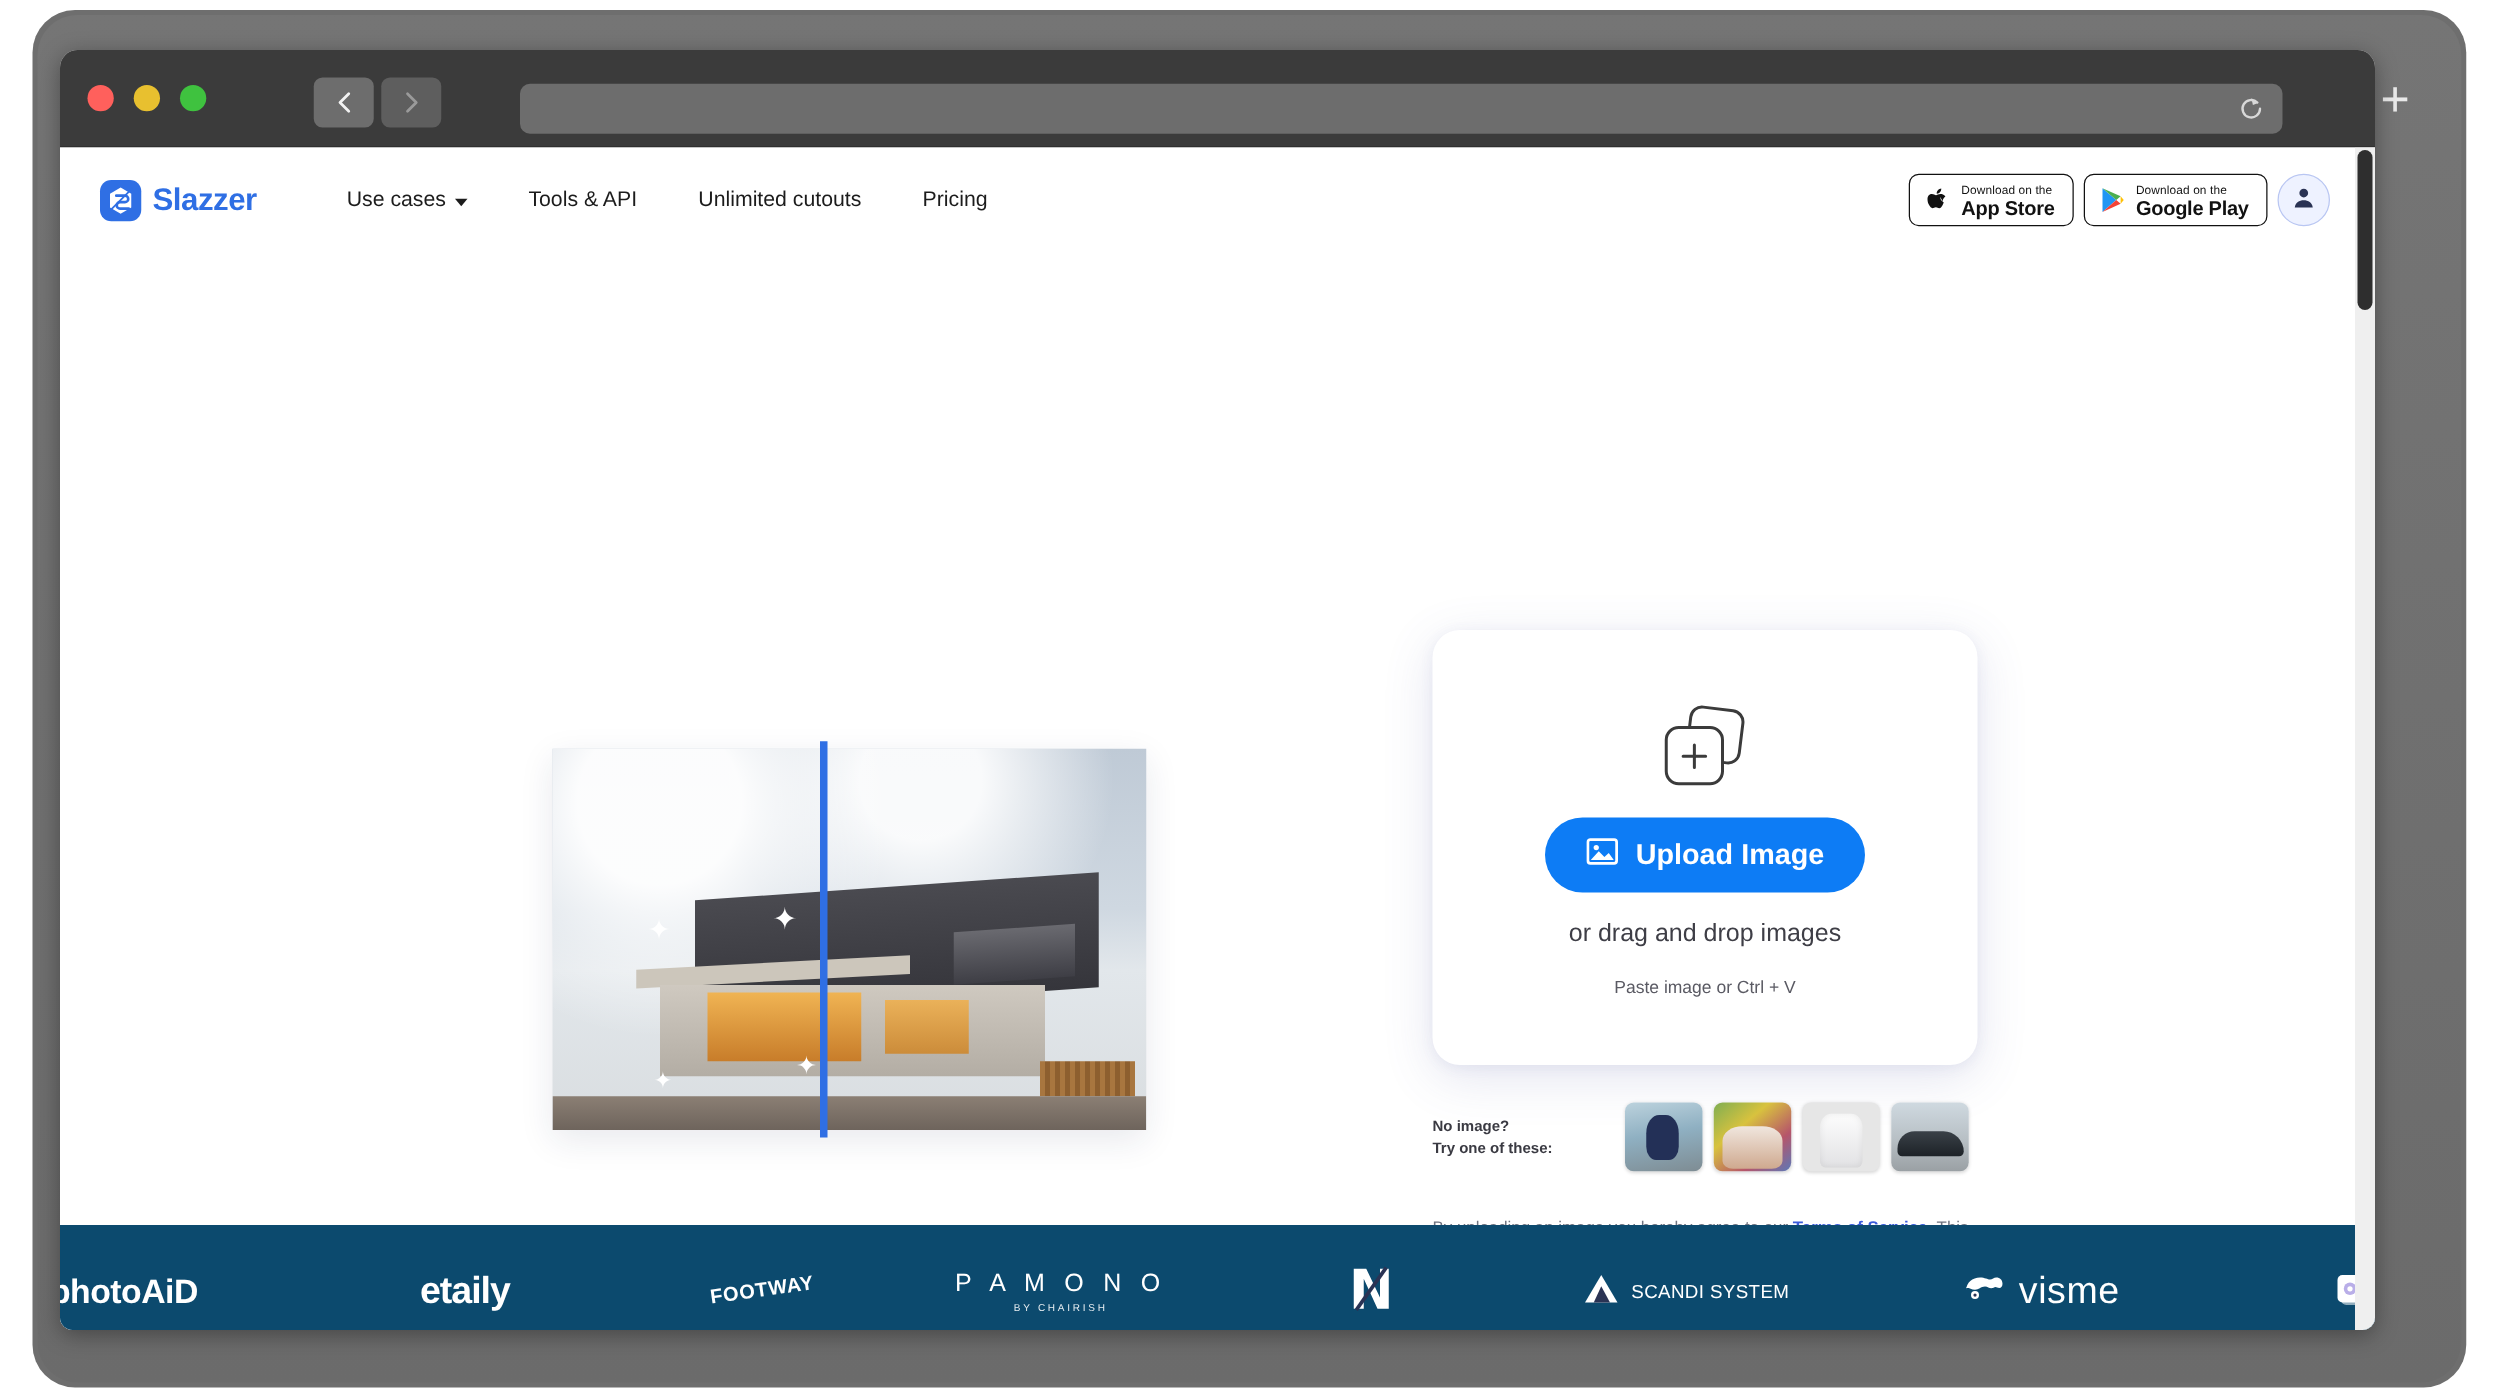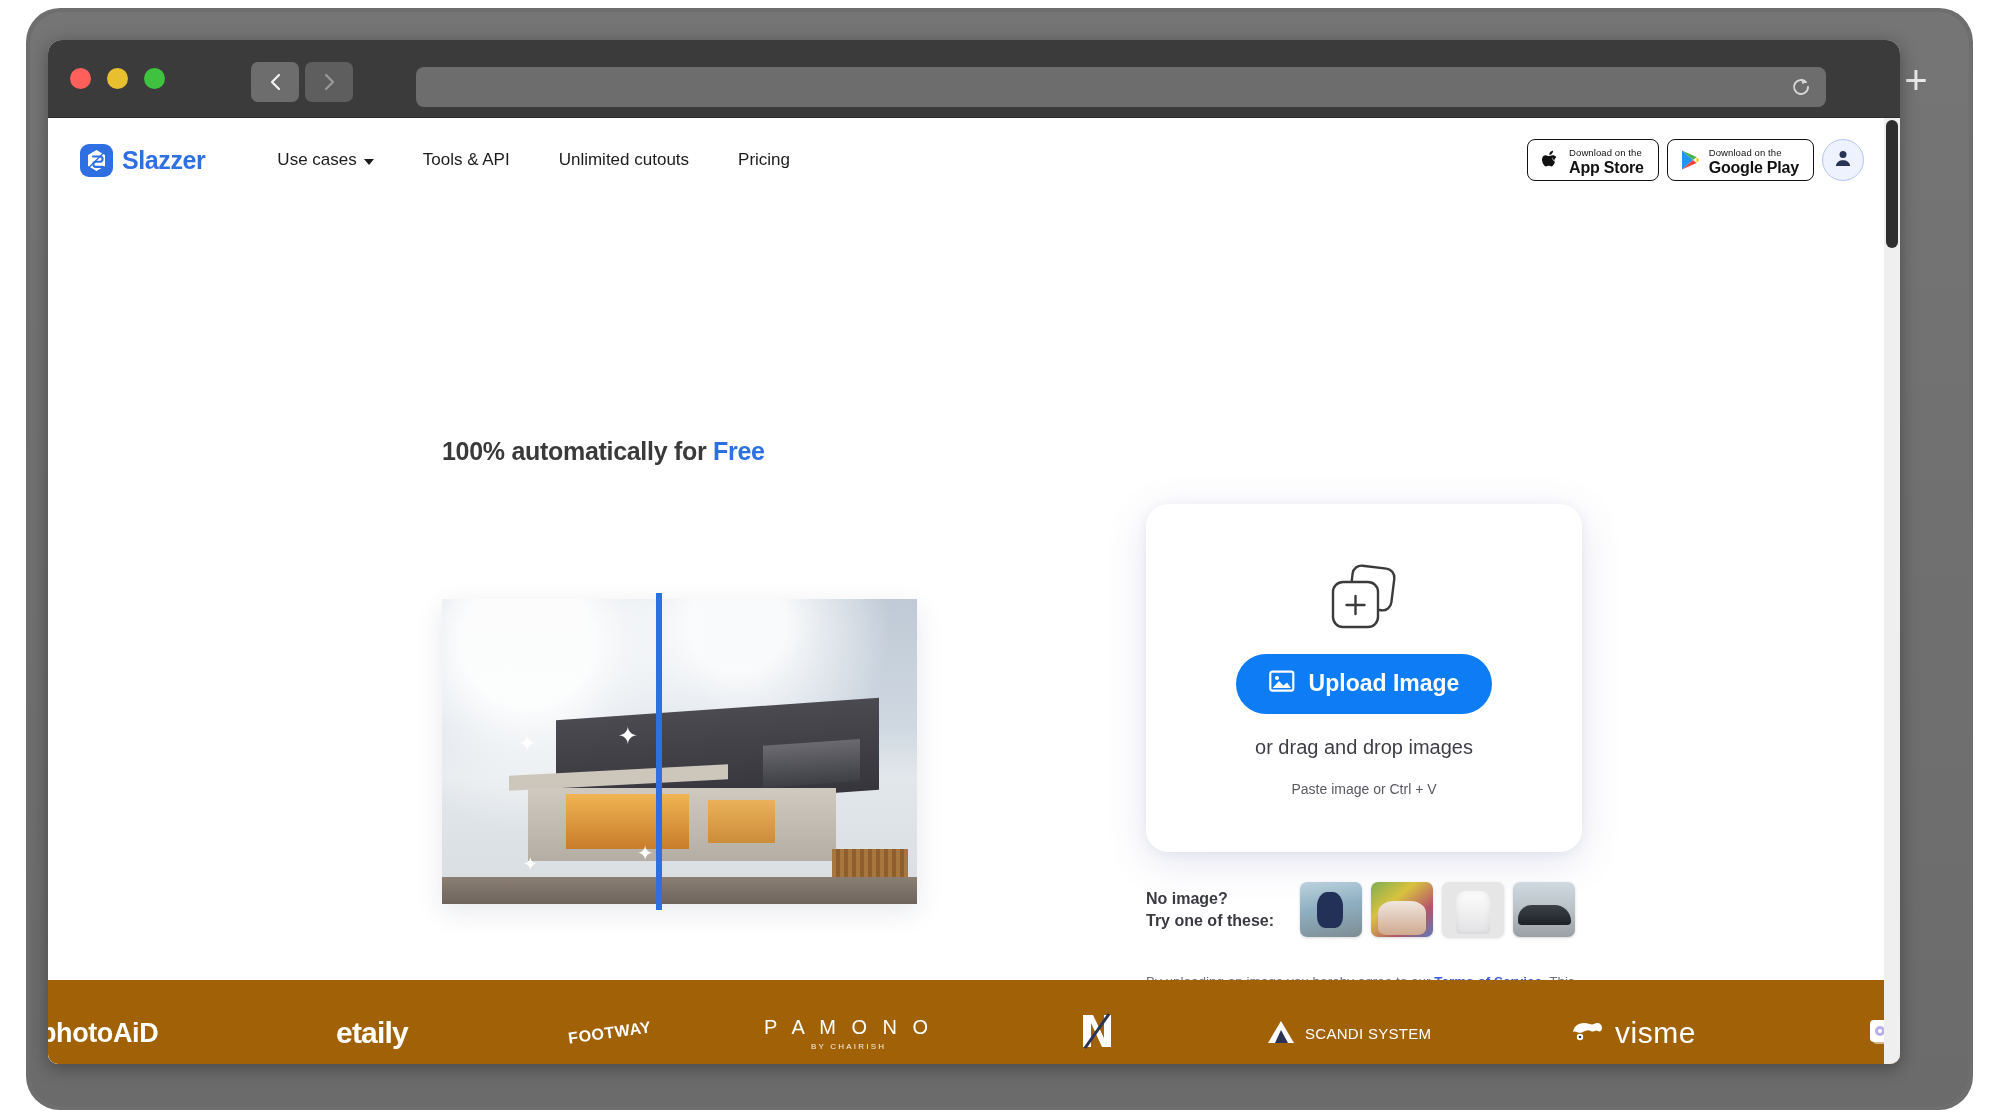--- a/index.html
+++ b/index.html
@@ -285,21 +285,21 @@
     margin-top: 22px;
     font-size: 14px; color: #5a5a63;
   }
 
   
   .samples {
     position: absolute; left: 1098px; top: 680px;
     display: flex; align-items: center; gap: 14px;
   }
   .samples-label {
-    font-size: 16px; font-weight: 700; color: #3a3a42;
+    font-size: 12px; font-weight: 700; color: #3a3a42;
     line-height: 1.35; width: 140px;
   }
   .thumbs { display: flex; gap: 9px; }
   .thumb {
     width: 62px; height: 55px; border-radius: 7px;
     overflow: hidden; cursor: pointer;
     box-shadow: 0 1px 3px rgba(0,0,0,.16);
     position: relative;
   }
   .thumb.t1 { background: linear-gradient(170deg,#bcd2dd 0%,#8fb0c2 45%,#7e8c93 100%); }
@@ -333,21 +333,21 @@
     position: absolute; left: 1098px; top: 770px;
     width: 430px;
     font-size: 13.5px; line-height: 1.5; color: #6f7380;
   }
   .legal a { color: #3b5bdb; font-weight: 700; text-decoration: none; cursor: pointer; }
 
   
   .partners {
     position: relative;
     height: 106px;
-    background: #a16207;
+    background: #0c4a6e;
     display: flex; align-items: center;
     overflow: hidden;
   }
   .partner {
     position: absolute;
     color: #ffffff;
     display: flex; align-items: center; gap: 9px;
     white-space: nowrap;
     cursor: pointer;
   }
@@ -486,23 +486,20 @@
           </div>
 
         </div>
       </div>
 
       <div class="hero">
 
         <div class="hero-left">
           <div class="headline">
             <br>
-          </div>
-          <div class="subhead">
-            <span>100% automatically for </span><span class="free">Free</span>
           </div>
         </div>
 
         <div class="compare">
           <div class="compare-img">
             <div class="house-top">
               <div class="house-top-window"></div>
             </div>
             <div class="house-pergola"></div>
             <div class="house-bottom"></div>

